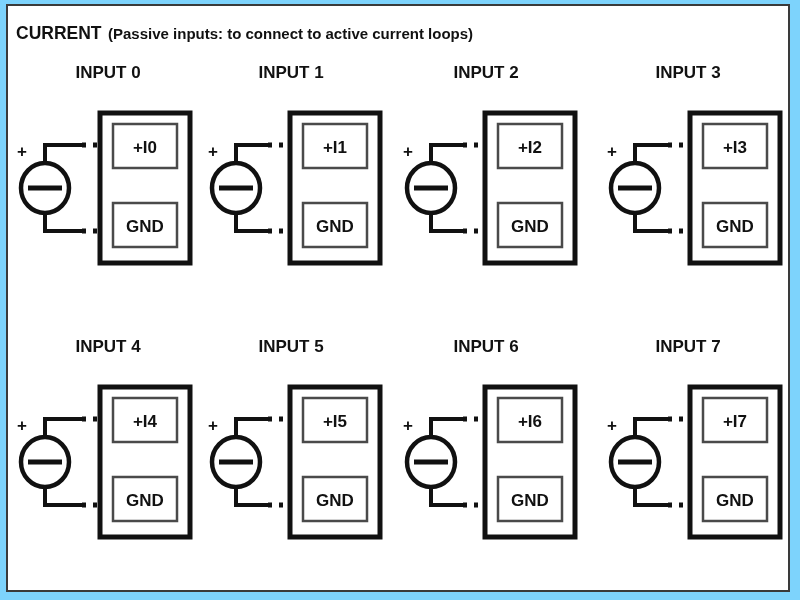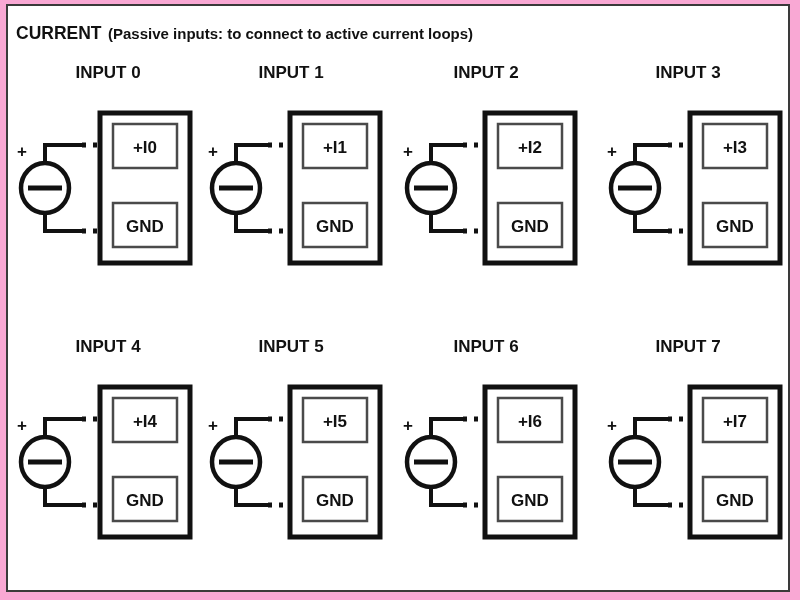--- a/index.html
+++ b/index.html
@@ -8,21 +8,21 @@
     padding: 0;
     background: #ffffff;
   }
   body {
     font-family: "Liberation Sans", sans-serif;
   }
   #page {
     position: relative;
     width: 800px;
     height: 600px;
-    background: #f9a8d4;
+    background: #7dd3fc;
     overflow: hidden;
   }
   
   #outer-frame {
     position: absolute;
     left: 6px;
     top: 4px;
     width: 784px;
     height: 588px;
     border: 2px solid #3a3a3a;

